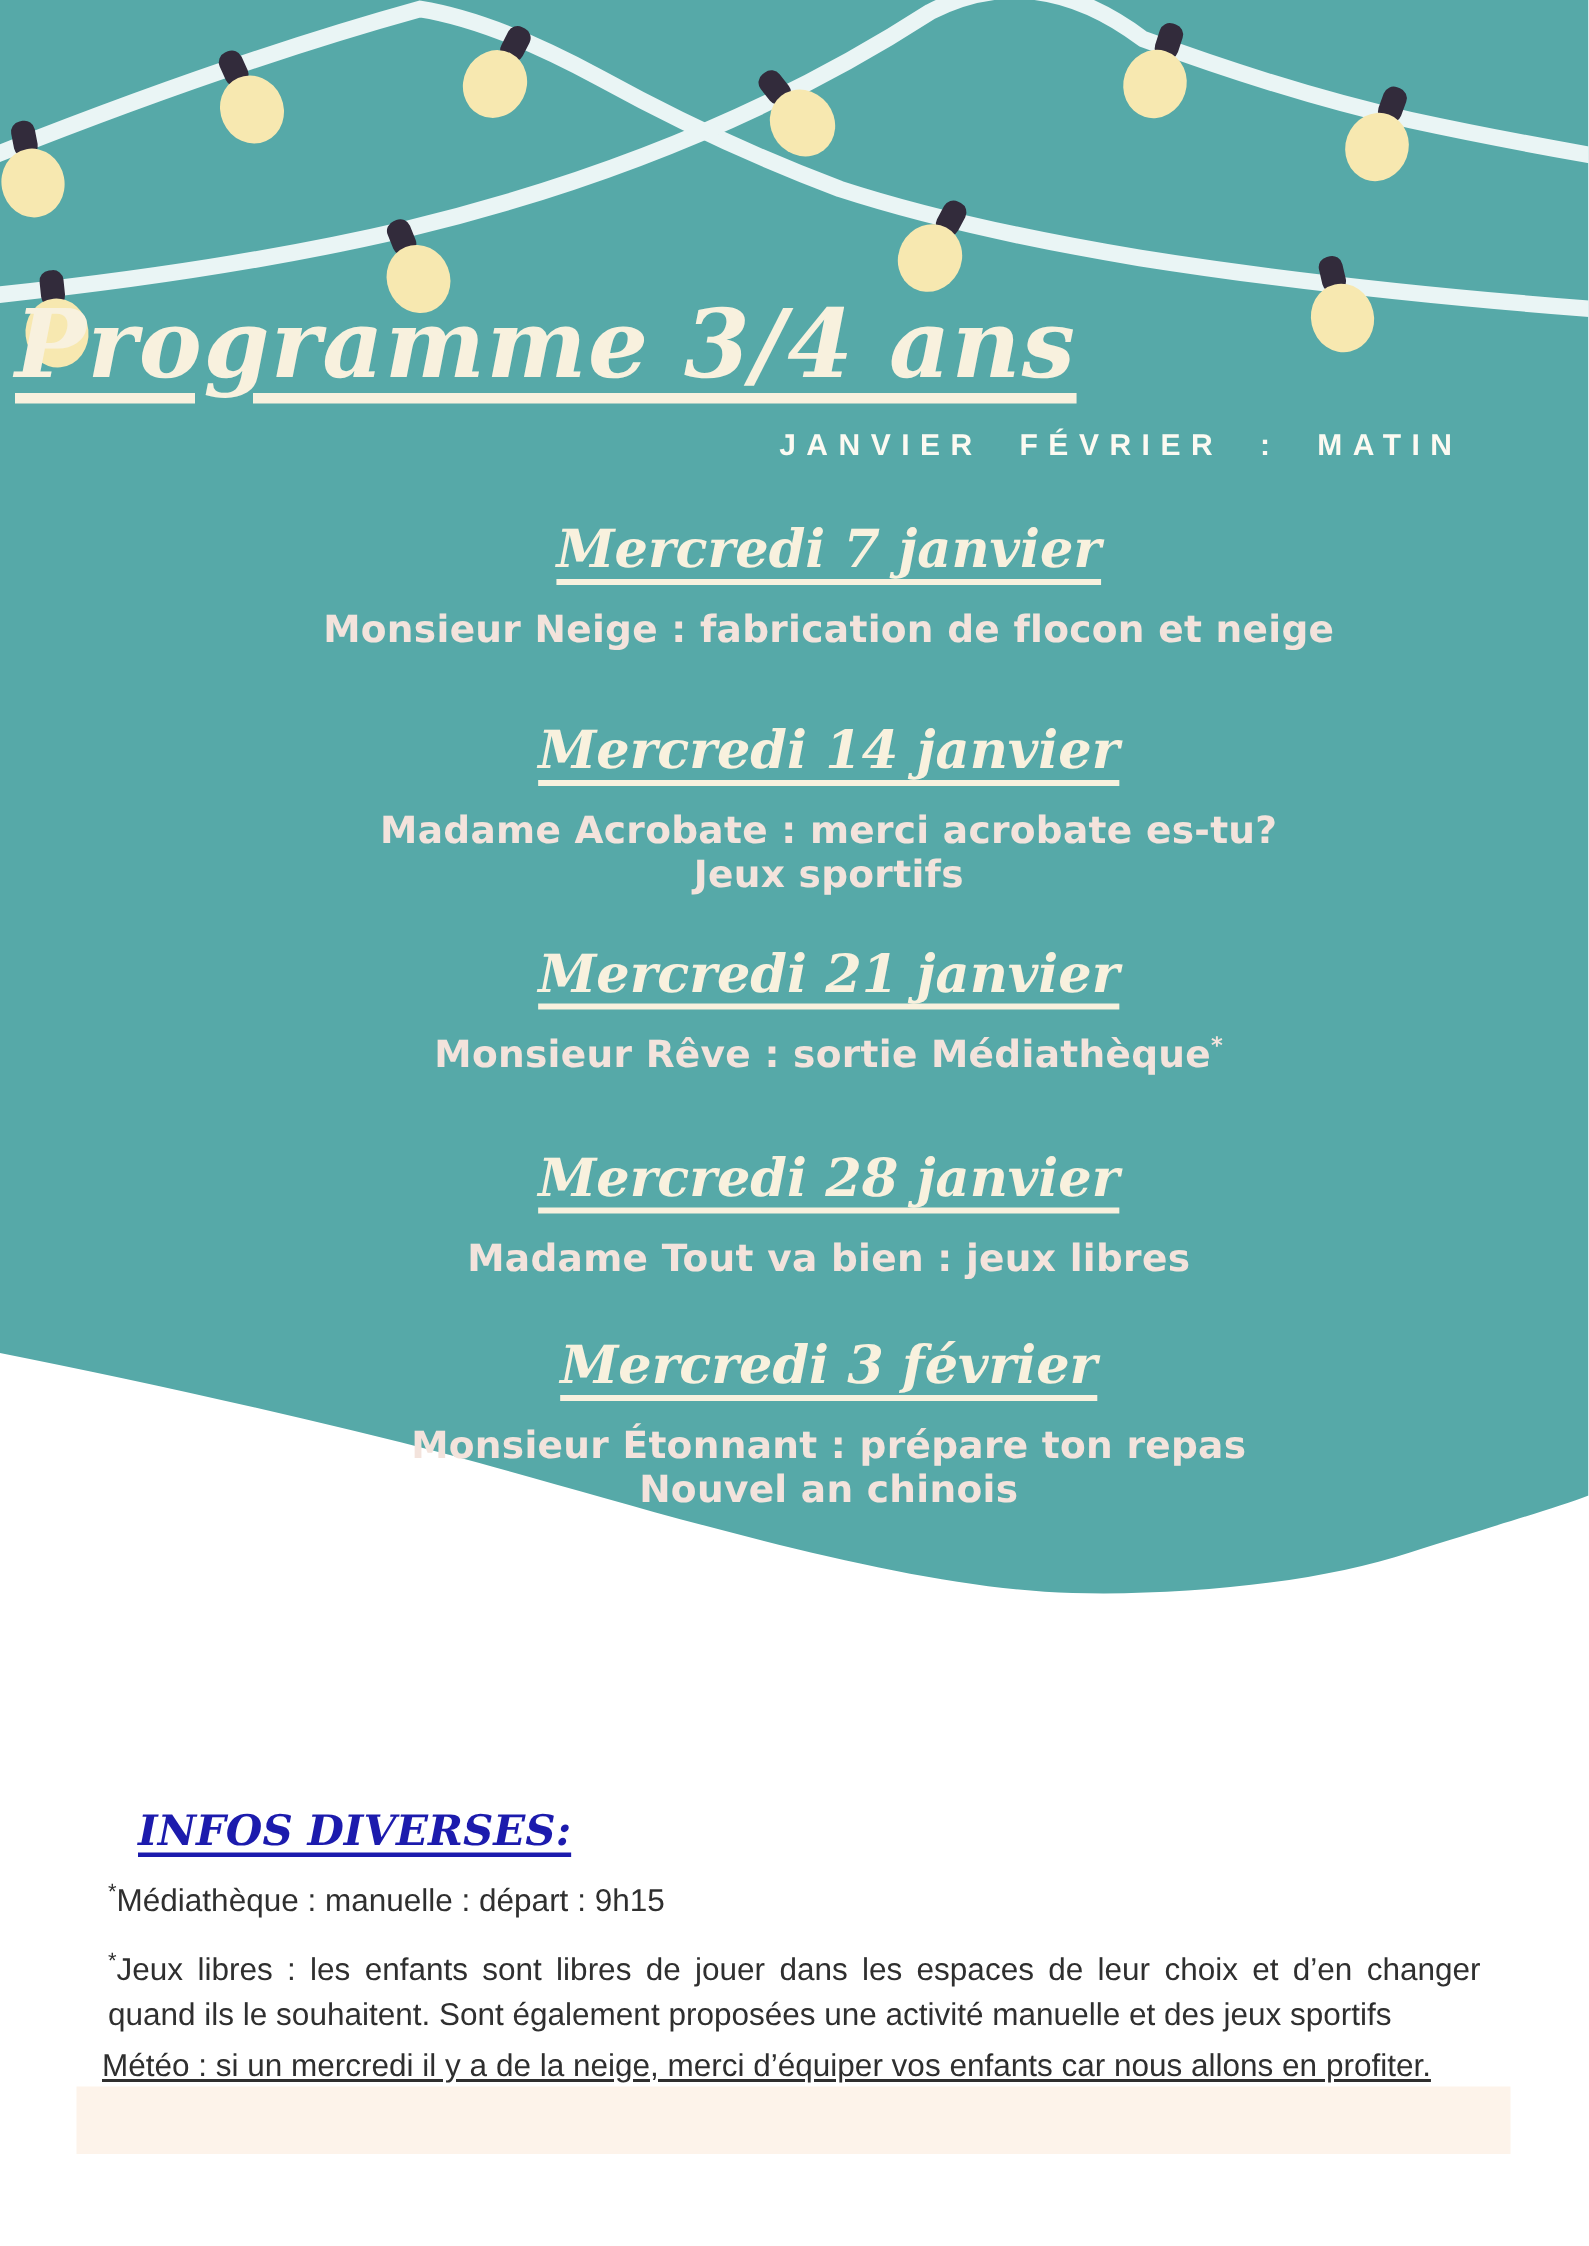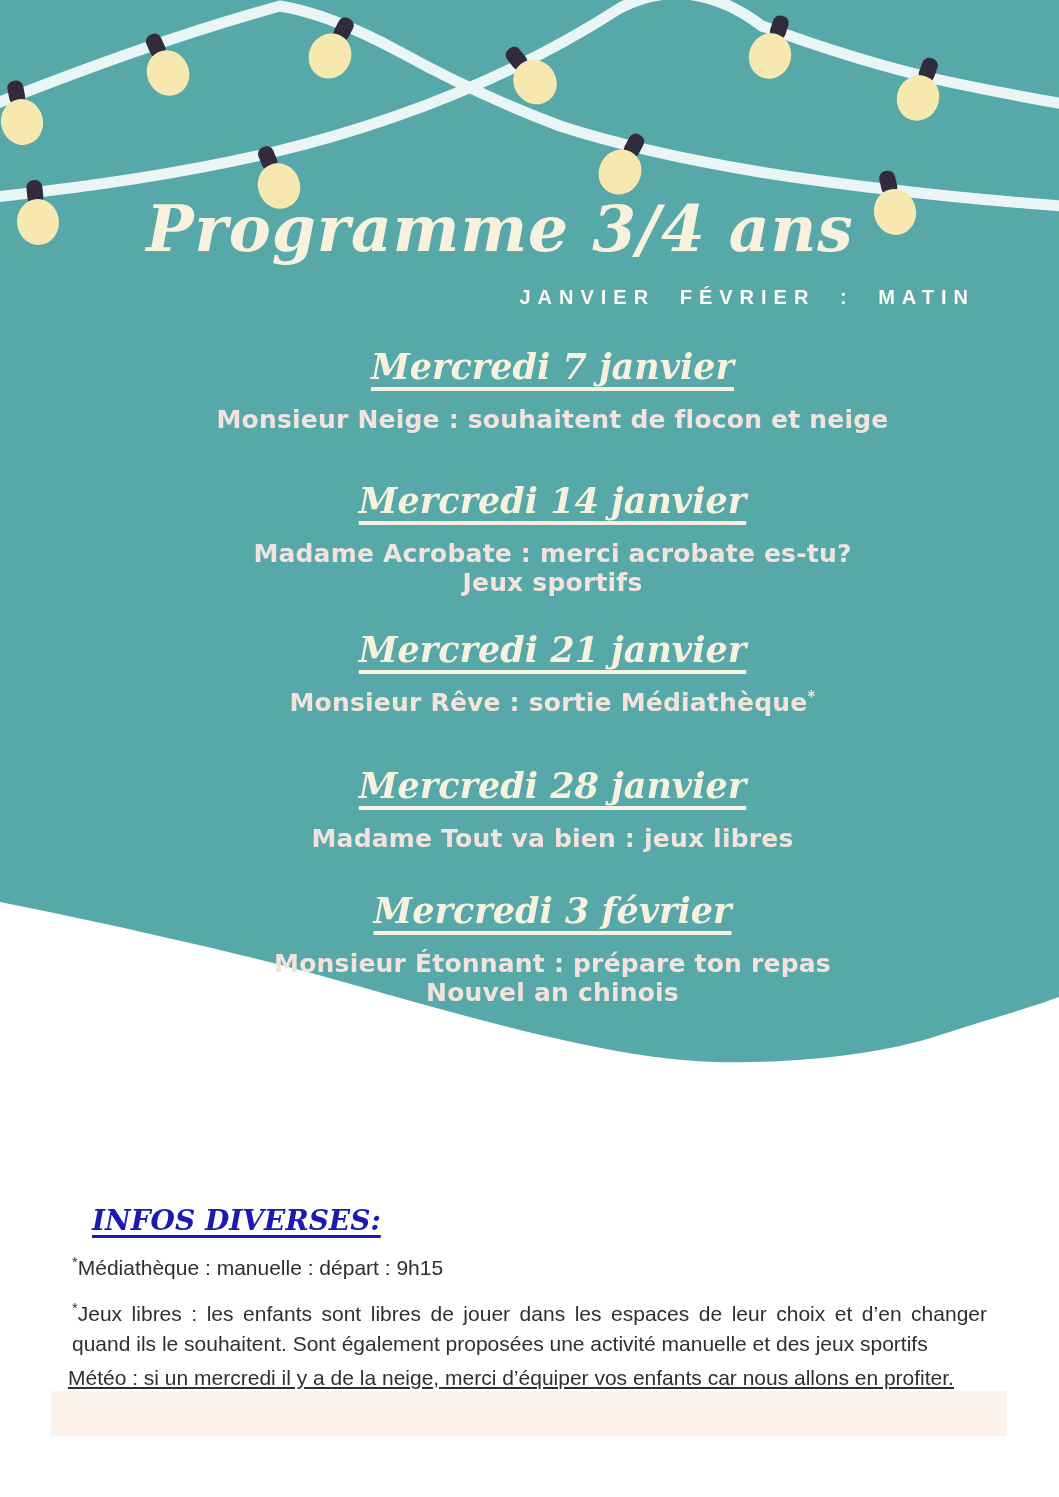--- a/index.html
+++ b/index.html
@@ -12,25 +12,26 @@
   svg{display:block;}
 
   
   #teal-bg{left:0;top:0;width:1059px;height:1080px;pointer-events:none;}
 
   
   #lights{left:0;top:0;width:1059px;height:270px;pointer-events:none;}
 
   
   .main-title{
-    left:10px;top:150px;width:980px;text-align:center;
+    left:10px;top:150px;width:980px;text-align:left;
     font-family:"DejaVu Serif", serif;
     font-style:italic;font-weight:bold;
     font-size:63px;letter-spacing:1px;
     color:#F8F1DE;
+    text-decoration:underline;
     text-decoration-thickness:7px;
     text-underline-offset:11px;
     text-decoration-skip-ink:auto;
   }
 
   
   .subtitle{
     right:84px;top:286px;
     font-family:"Liberation Sans", sans-serif;
     font-weight:bold;font-size:20px;
@@ -157,21 +158,21 @@
   </g>
 </svg>
 
 <h1 class="abs main-title">Programme 3/4 ans</h1>
 
 <div class="abs subtitle">JANVIER FÉVRIER : MATIN</div>
 
 <div class="abs schedule">
   <div class="entry e1">
     <h2 class="day">Mercredi 7 janvier</h2>
-    <div class="event-line"><span>Monsieur Neige : souhaitent de flocon et neige</span><sup></sup></div>
+    <div class="event-line"><span>Monsieur Neige : fabrication de flocon et neige</span><sup></sup></div>
     <div class="event-line"></div>
   </div>
   <div class="entry e2">
     <h2 class="day">Mercredi 14 janvier</h2>
     <div class="event-line"><span>Madame Acrobate : merci acrobate es-tu?</span><sup></sup></div>
     <div class="event-line">Jeux sportifs</div>
   </div>
   <div class="entry e3">
     <h2 class="day">Mercredi 21 janvier</h2>
     <div class="event-line"><span>Monsieur Rêve : sortie Médiathèque</span><sup>*</sup></div>

